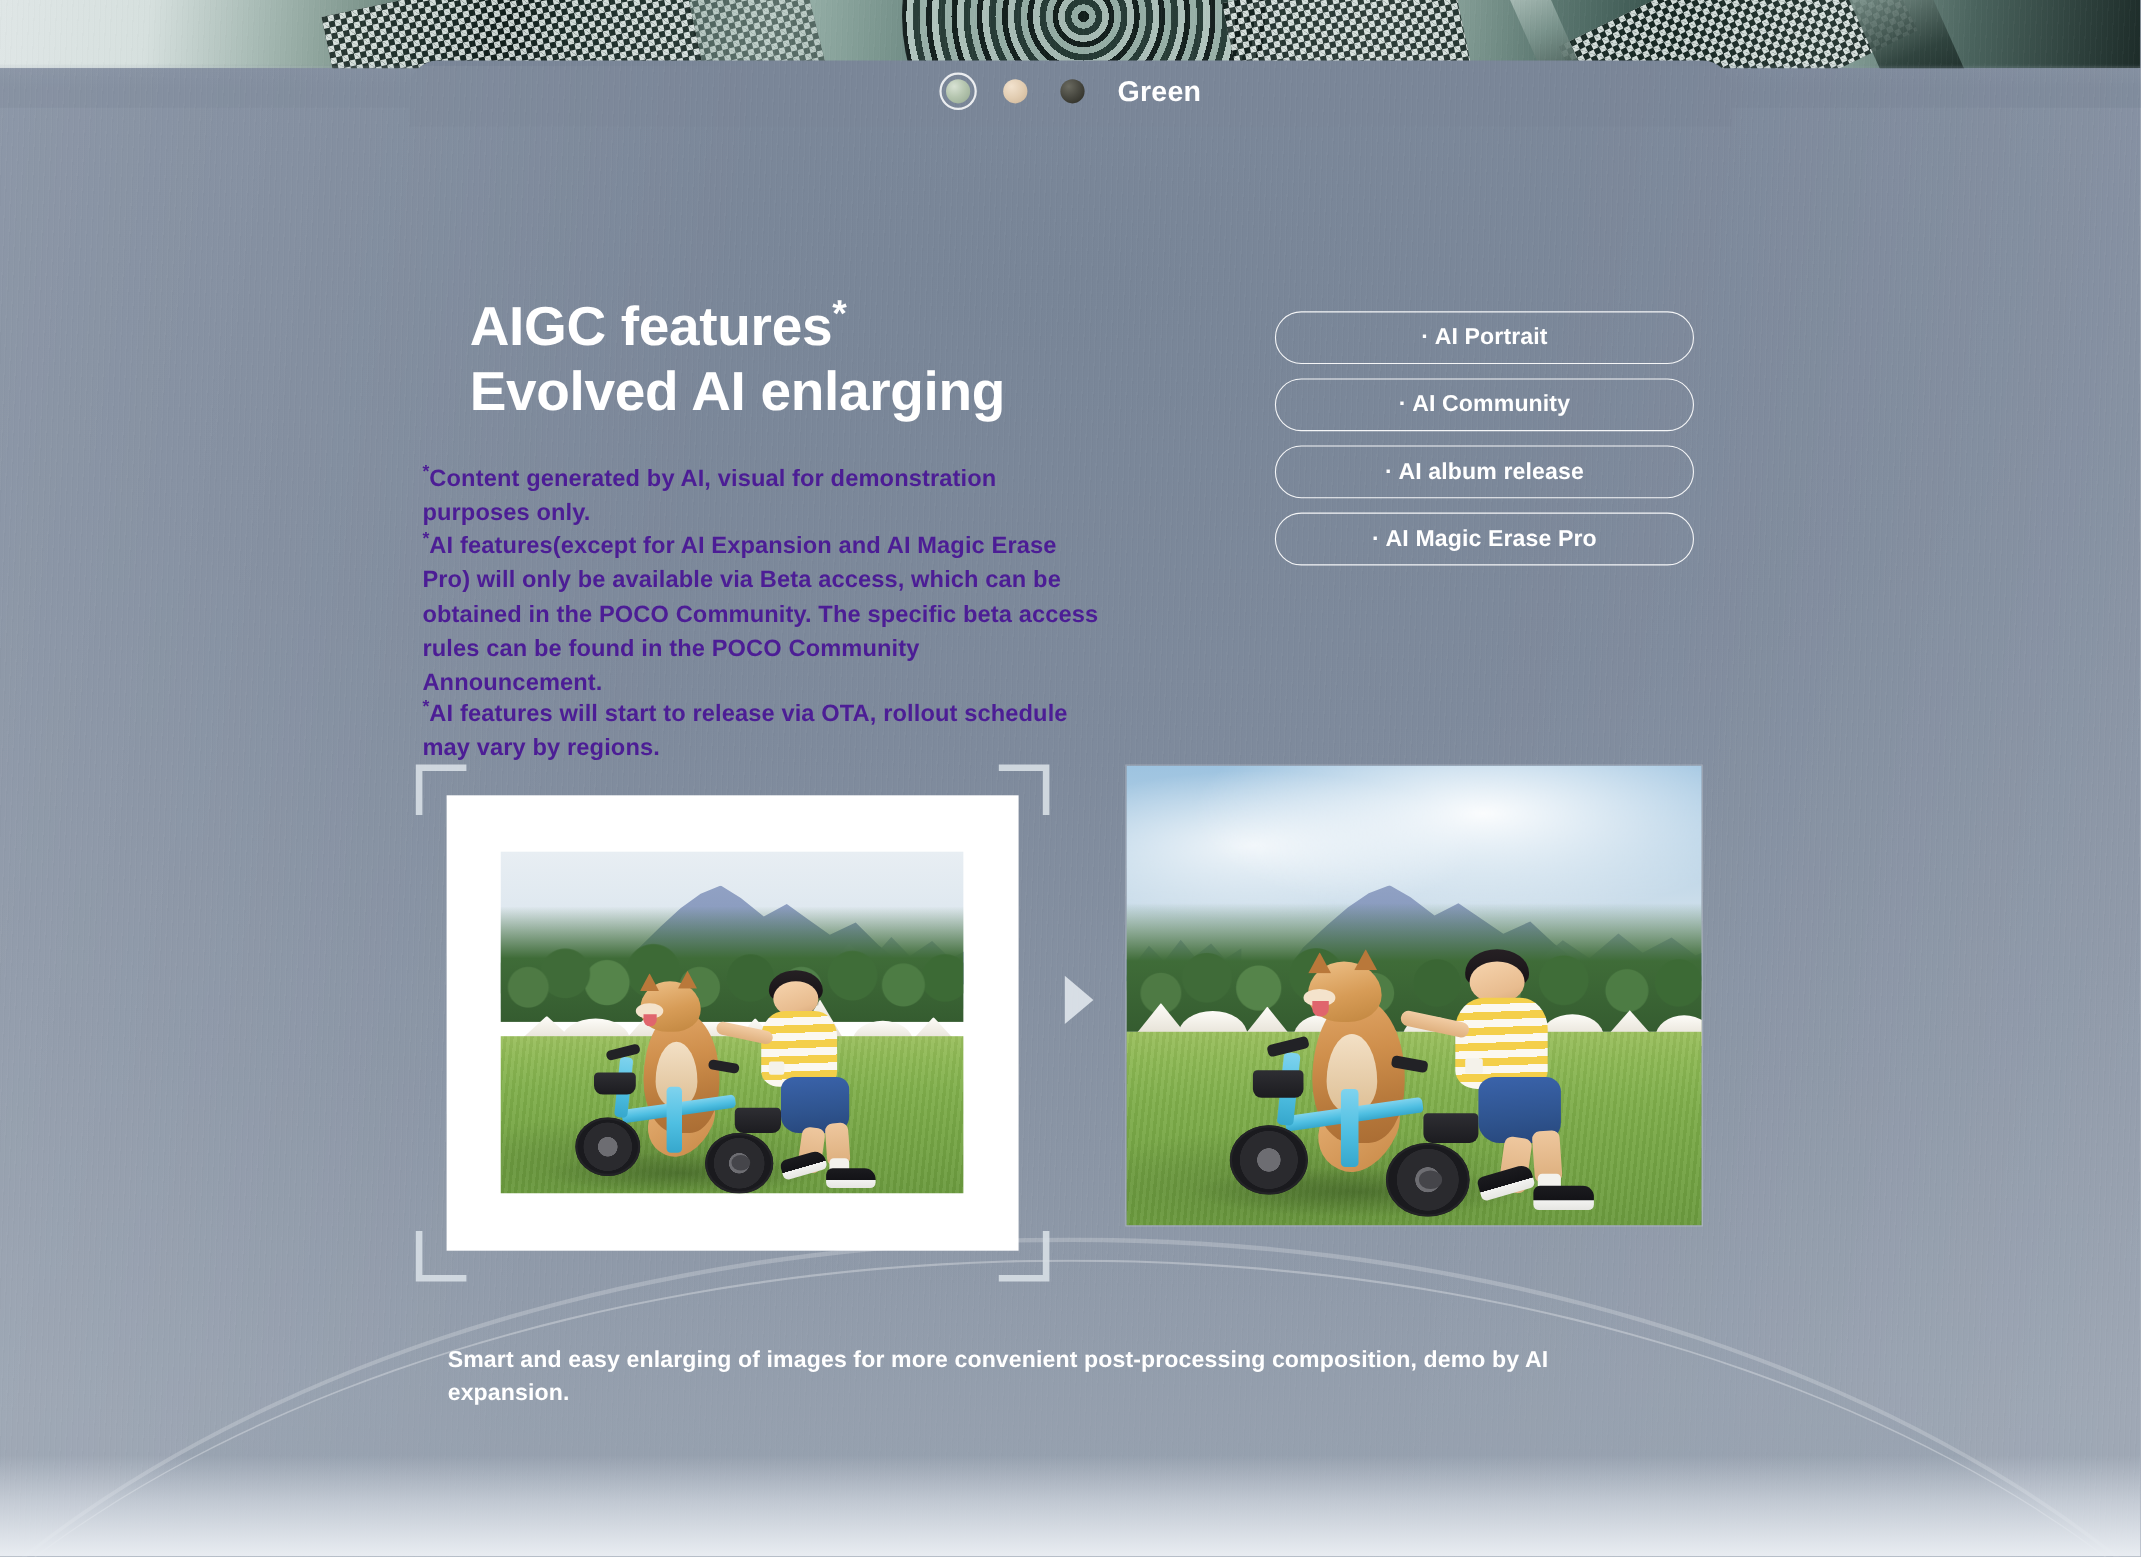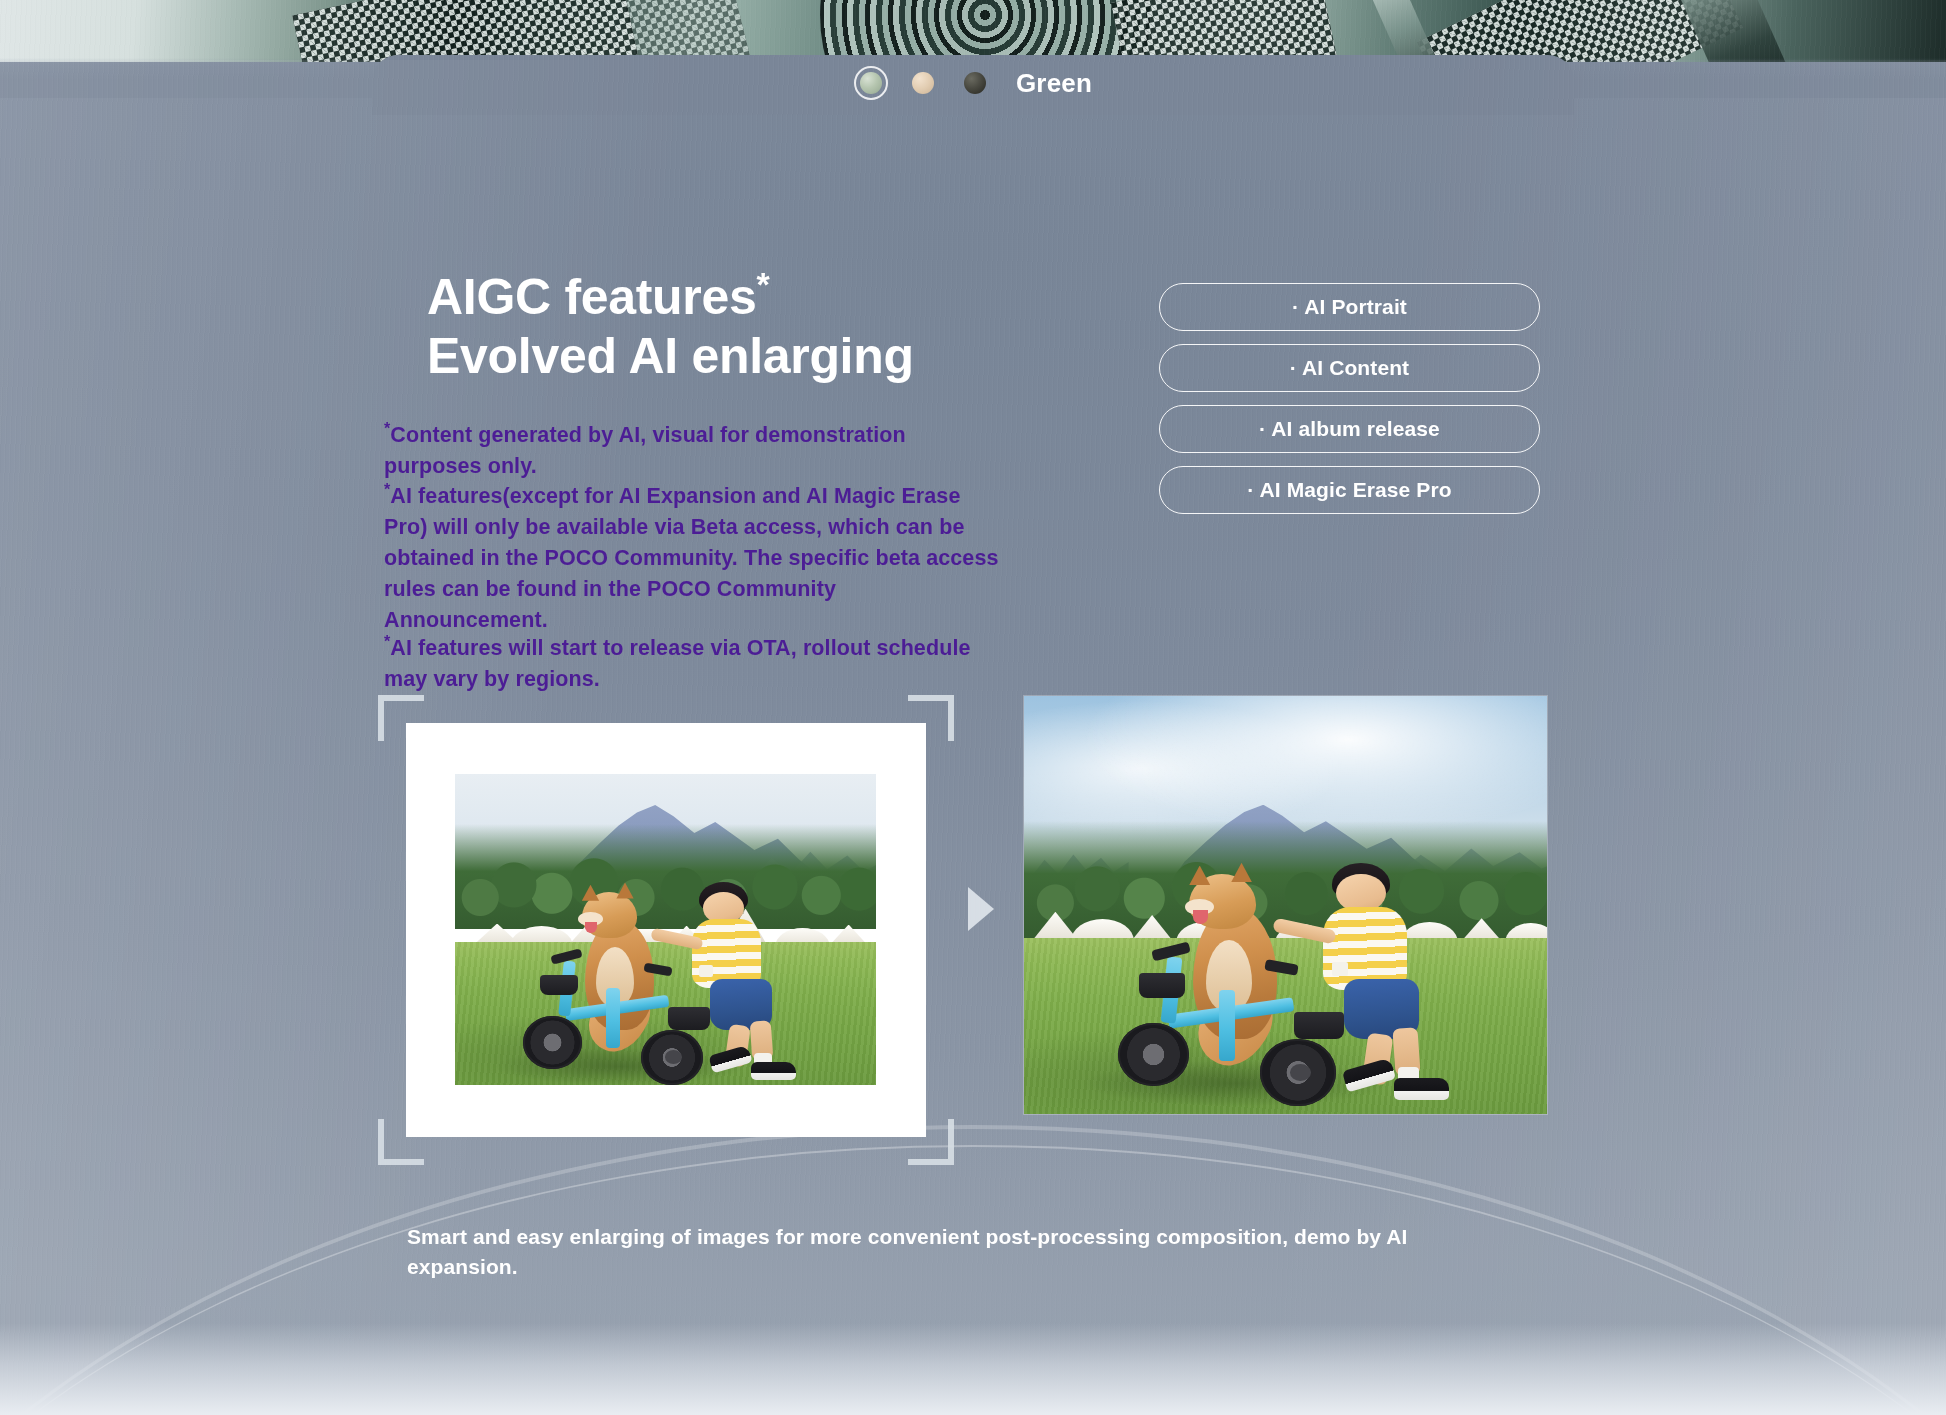--- a/index.html
+++ b/index.html
@@ -439,21 +439,21 @@
   </h1>
 
   <p class="para p1"><span class="star">*</span><span>Content generated by AI, visual for demonstration purposes only.</span></p>
 
   <p class="para p2"><span class="star">*</span><span>AI features(except for AI Expansion and AI Magic Erase Pro) will only be available via Beta access, which can be obtained in the POCO Community. The specific beta access rules can be found in the POCO Community Announcement.</span></p>
 
   <p class="para p3"><span class="star">*</span><span>AI features will start to release via OTA, rollout schedule may vary by regions.</span></p>
 
   <div class="pills">
     <div class="pill">· AI Portrait</div>
-    <div class="pill">· AI Content</div>
+    <div class="pill">· AI Community</div>
     <div class="pill">· AI album release</div>
     <div class="pill">· AI Magic Erase Pro</div>
   </div>
 
   <div class="compare">
 
     <div class="frame-box">
       <div class="brackets">
         <div class="bk tl"></div>
         <div class="bk tr"></div>

